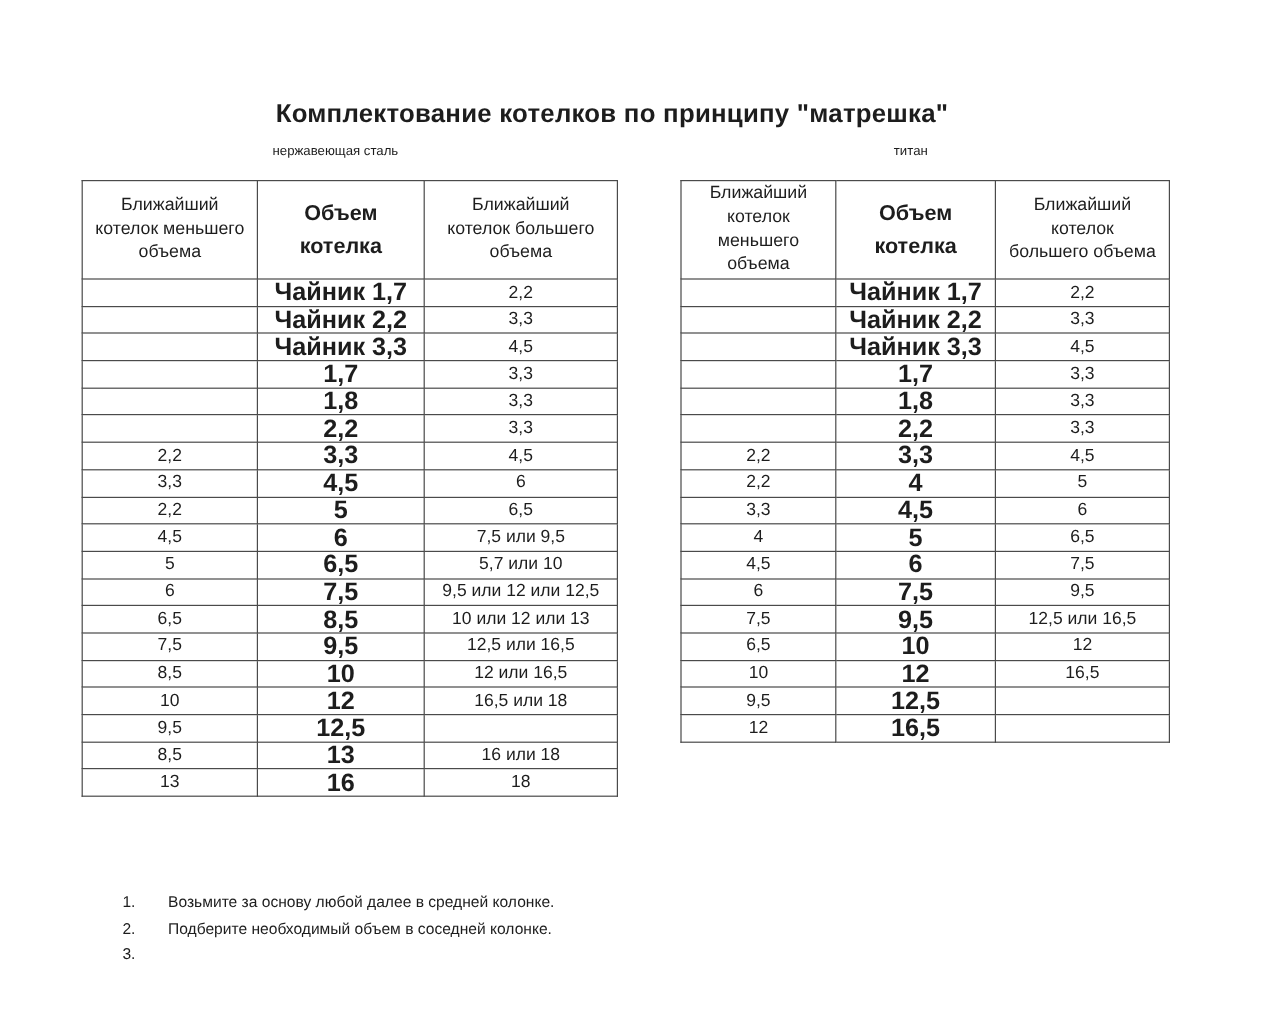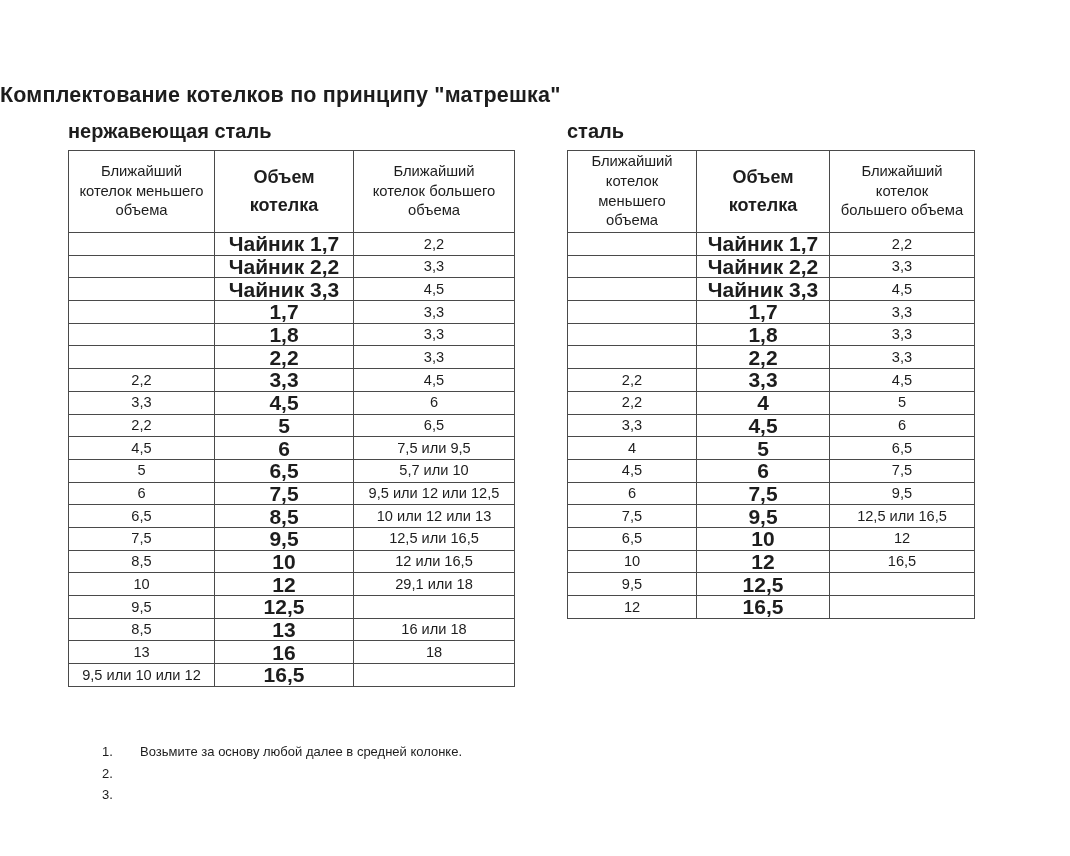--- a/index.html
+++ b/index.html
@@ -13,31 +13,31 @@
     position: relative;
     font-family: "Liberation Sans", sans-serif;
     color: #1d1d1d;
     overflow: hidden;
   }
   .title {
     position: absolute;
     top: 83px;
     left: 0;
     width: 1020px;
-    text-align: left;
+    text-align: center;
     font-size: 21.5px;
     font-weight: bold;
     letter-spacing: 0.2px;
   }
   .subtitle {
     position: absolute;
     top: 120px;
-    font-size: 20px;
-    font-weight: bold;
-    text-align: left;
+    font-size: 11px;
+    font-weight: normal;
+    text-align: center;
   }
   .sub-left  { left: 68px;  width: 423px; }
   .sub-right { left: 567px; width: 384px; }
 
   table.kettle {
     position: absolute;
     top: 150px;
     border-collapse: collapse;
     table-layout: fixed;
   }
@@ -96,21 +96,21 @@
     flex: 0 0 38px;
   }
 </style>
 </head>
 <body>
 
 <div class="title">Комплектование котелков по принципу "матрешка"</div>
 
 <div class="subtitle sub-left">нержавеющая сталь</div>
 
-<div class="subtitle sub-right">сталь</div>
+<div class="subtitle sub-right">титан</div>
 
 <table class="kettle t-left">
     <thead>
       <tr>
         <th>Ближайший
 котелок меньшего
 объема</th>
         <th class="mid">Объем
 котелка</th>
         <th>Ближайший
@@ -190,41 +190,36 @@
         <td>12,5 или 16,5</td>
       </tr>
       <tr>
         <td>8,5</td>
         <td class="mid">10</td>
         <td>12 или 16,5</td>
       </tr>
       <tr>
         <td>10</td>
         <td class="mid">12</td>
-        <td>29,1 или 18</td>
+        <td>16,5 или 18</td>
       </tr>
       <tr>
         <td>9,5</td>
         <td class="mid">12,5</td>
         <td></td>
       </tr>
       <tr>
         <td>8,5</td>
         <td class="mid">13</td>
         <td>16 или 18</td>
       </tr>
       <tr>
         <td>13</td>
         <td class="mid">16</td>
         <td>18</td>
-      </tr>
-      <tr>
-        <td>9,5 или 10 или 12</td>
-        <td class="mid">16,5</td>
-        <td></td>
       </tr>
     </tbody>
   </table>
 
 <table class="kettle t-right">
     <thead>
       <tr>
         <th>Ближайший
 котелок
 меньшего
@@ -325,17 +320,18 @@
     </tbody>
   </table>
 
 <div class="notes">
   <div class="note">
     <span class="note-num">1.</span>
     <span class="note-text">Возьмите за основу любой далее в средней колонке.</span>
   </div>
   <div class="note">
     <span class="note-num">2.</span>
+    <span class="note-text">Подберите необходимый объем в соседней колонке.</span>
   </div>
   <div class="note">
     <span class="note-num">3.</span>
   </div>
 </div>
 
 </body></html>

